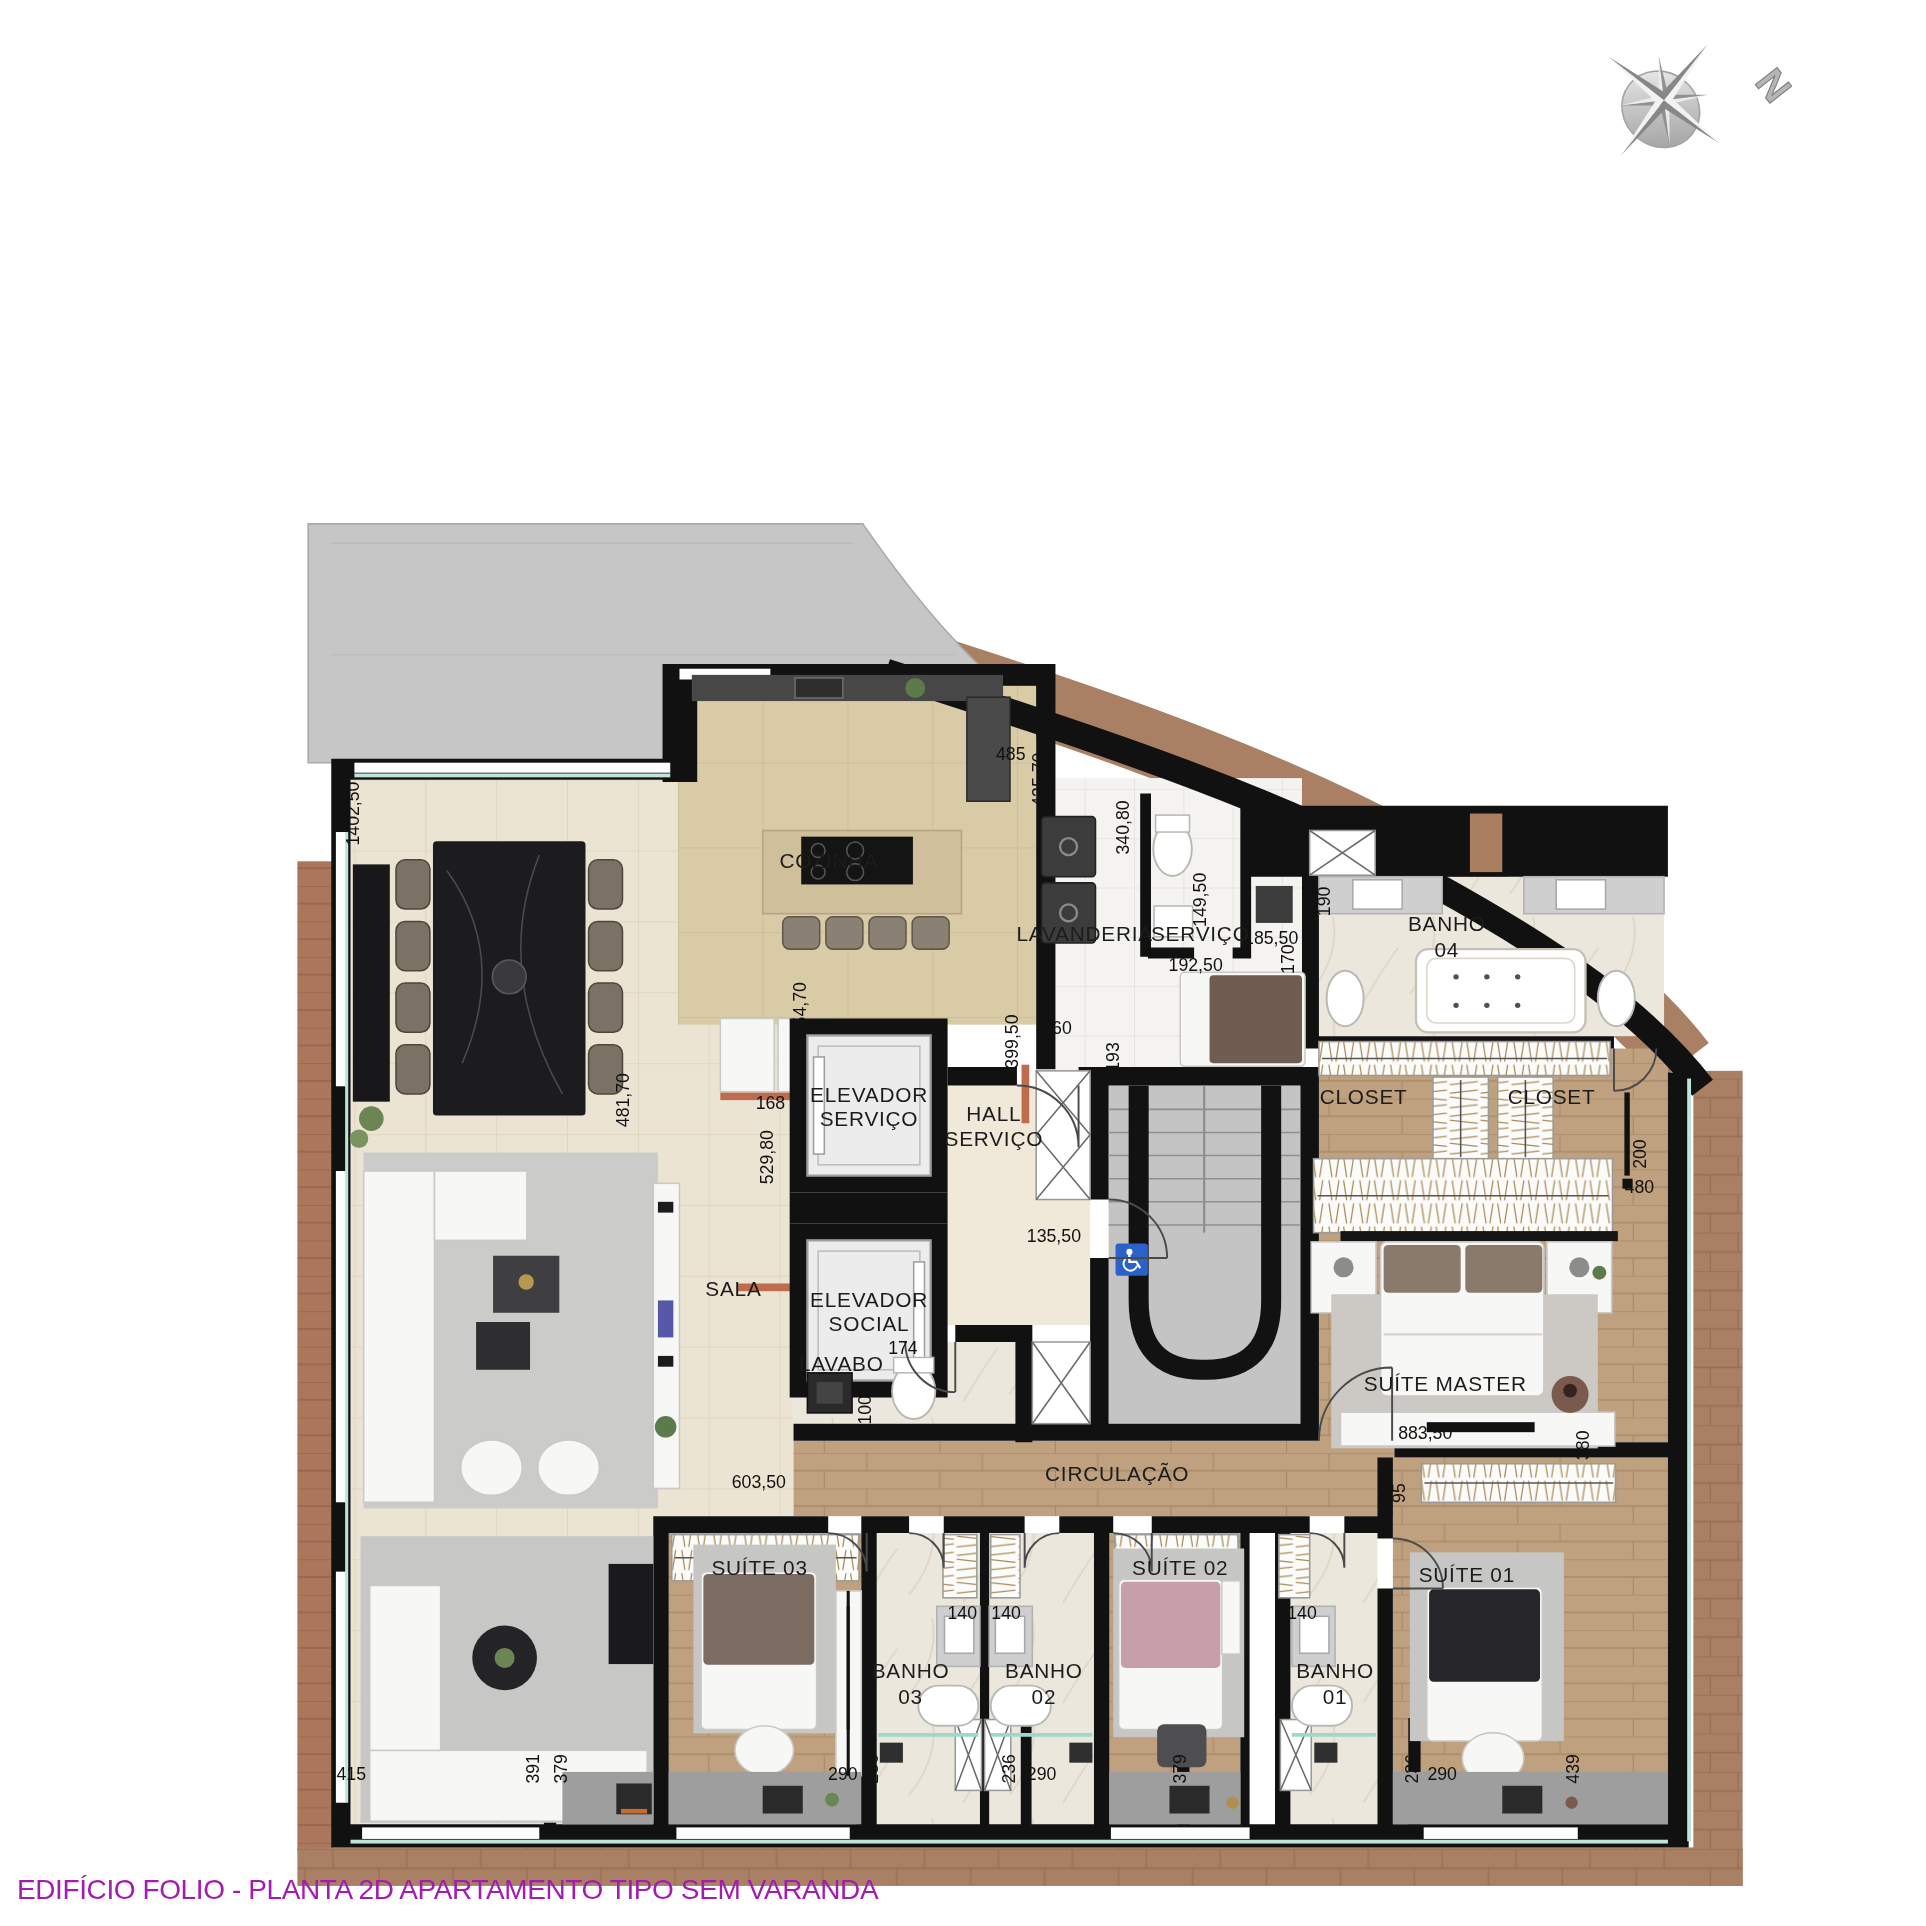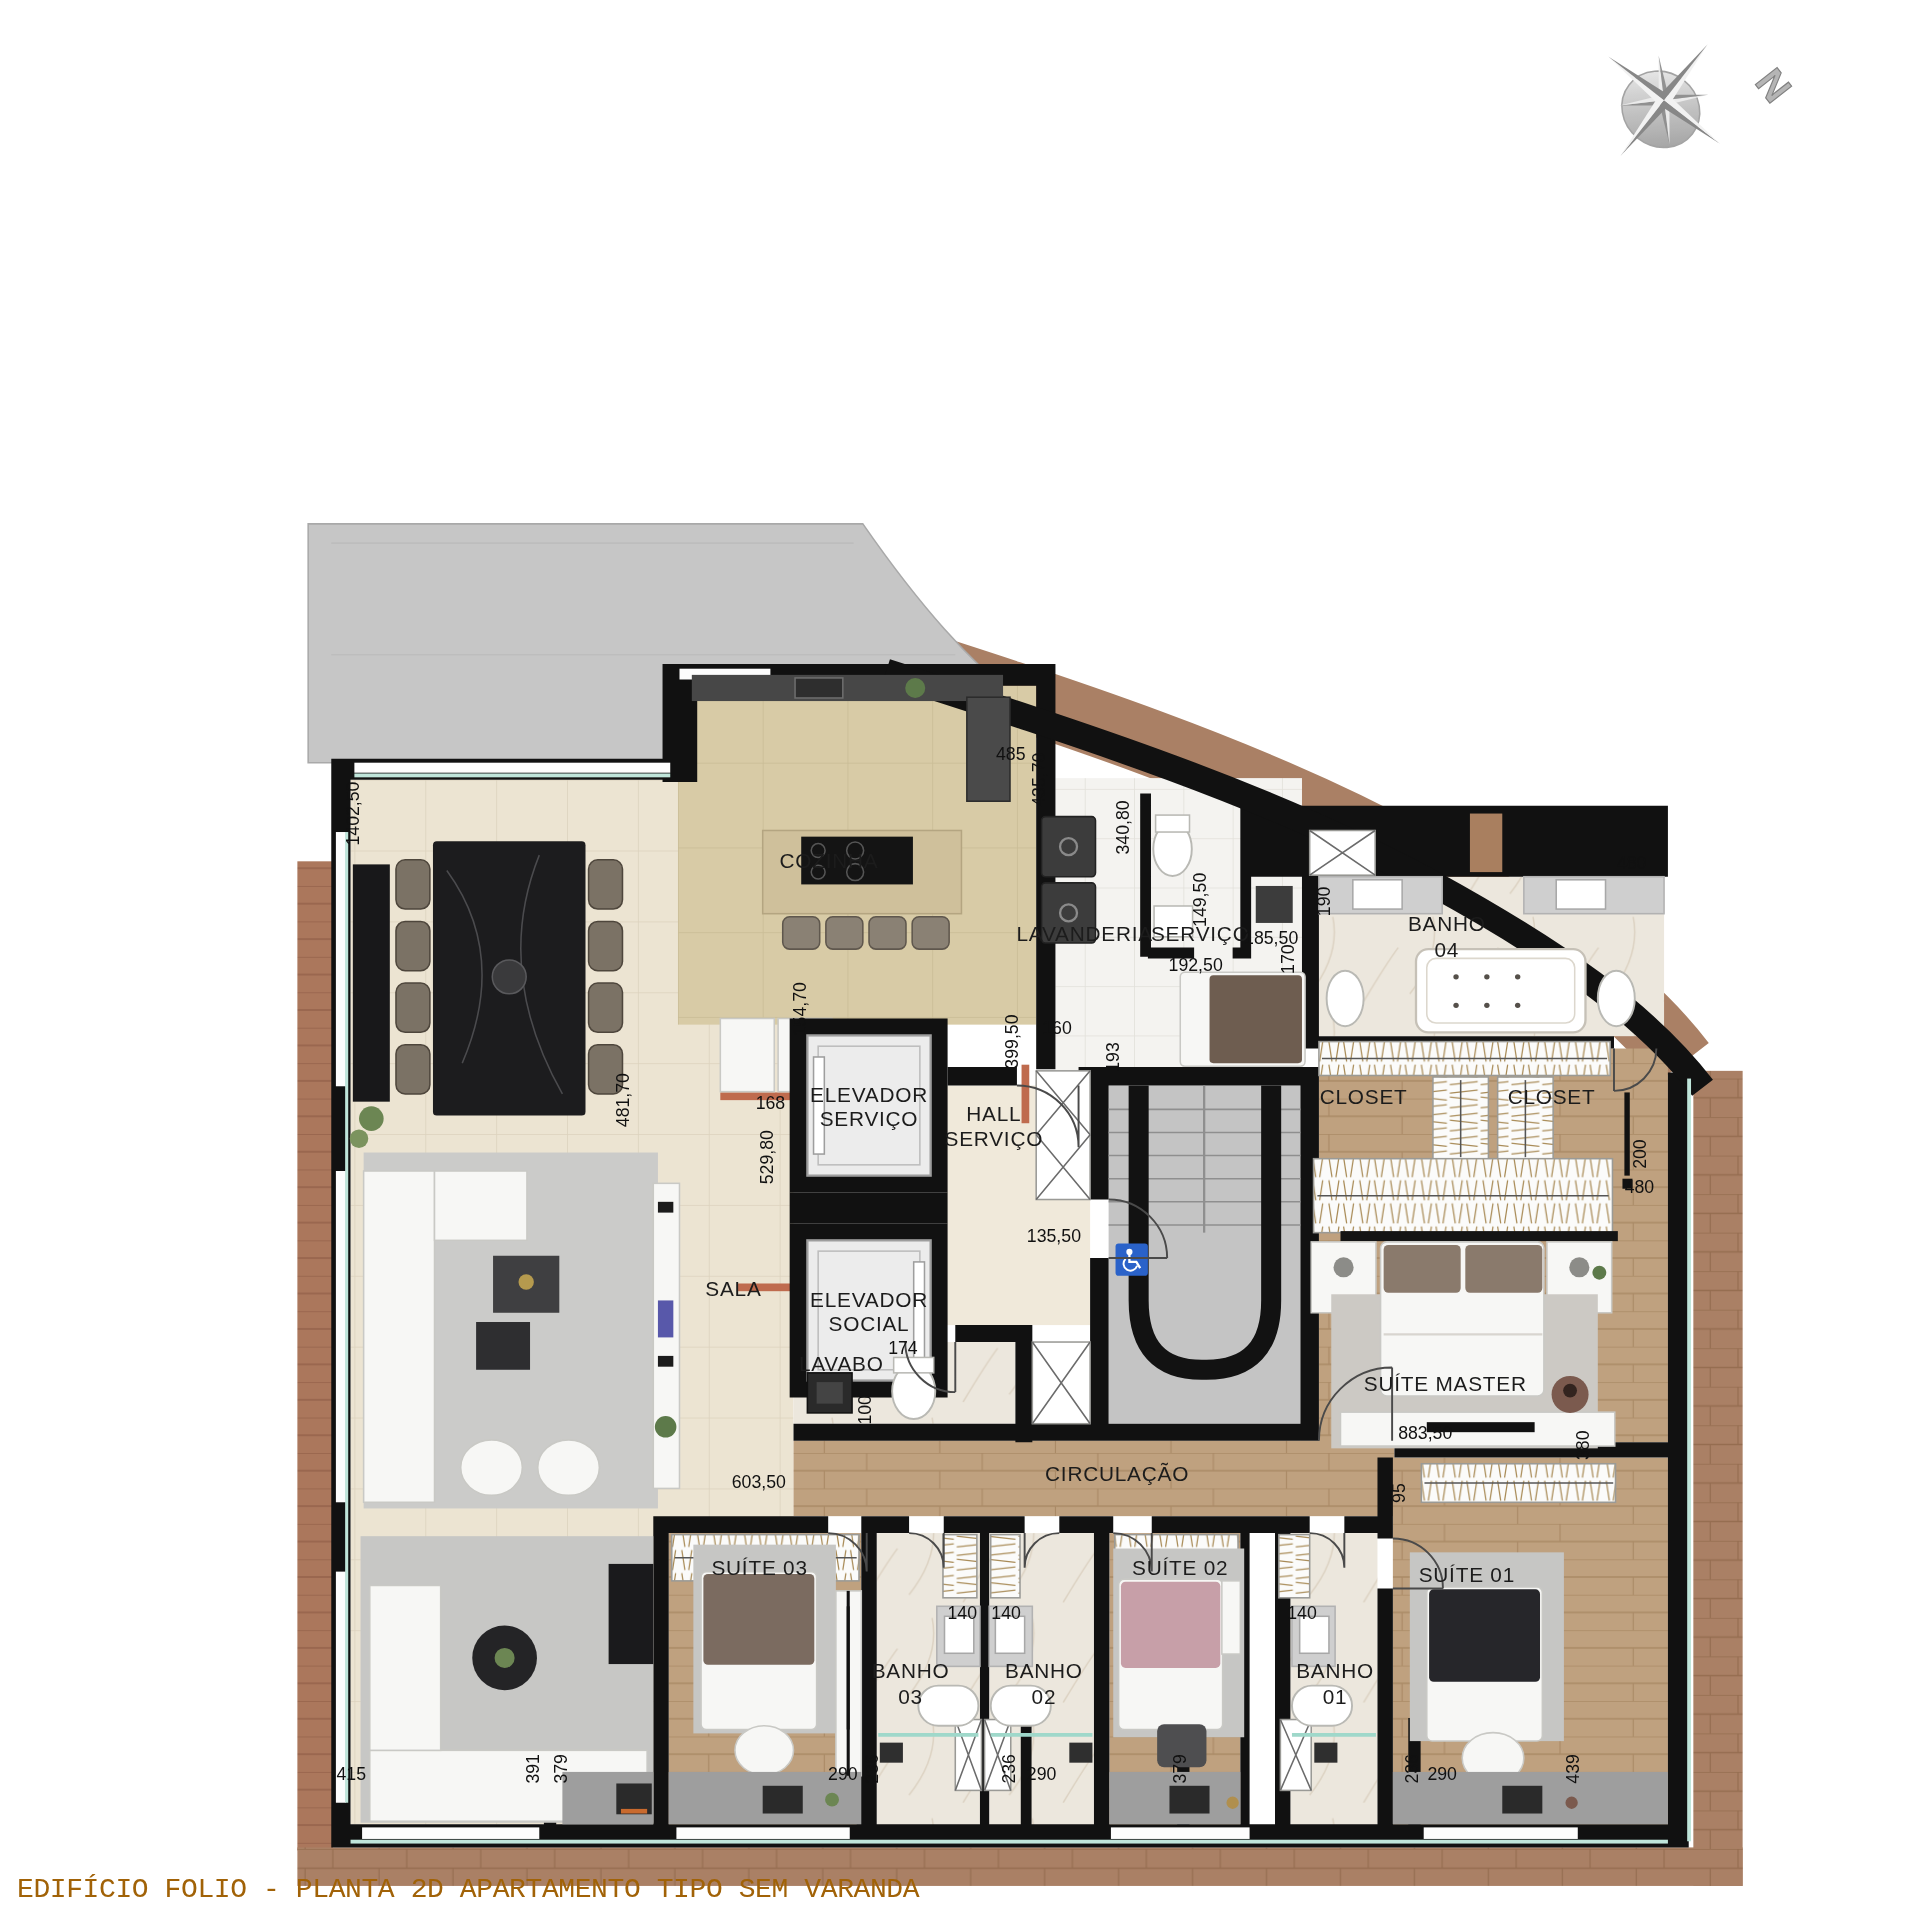--- a/index.html
+++ b/index.html
@@ -1,18 +1,18 @@
 <!DOCTYPE html>
 <html style="font-size:12.3px"><head>
 <meta charset="utf-8">
 <style>
   html,body{margin:0;padding:0;background:#fff;}
   .page{position:relative;width:1926px;height:1926px;background:#ffffff;font-family:"Liberation Sans",sans-serif;overflow:hidden;}
   .plan-svg{position:absolute;left:0;top:0;}
-  .page-title{position:absolute;left:17px;top:1874px;font-size:28px;color:#a16207;letter-spacing:-0.4px;font-family:Liberation Mono, monospace;white-space:nowrap;}
+  .page-title{position:absolute;left:17px;top:1874px;font-size:28px;color:#a21caf;letter-spacing:-0.4px;font-family:Liberation Sans, sans-serif;white-space:nowrap;}
   text{font-family:"Liberation Sans",sans-serif;}
   .rm{font-size:27px;fill:#1c1c1c;letter-spacing:1px;}
   .dim{font-size:23px;fill:#111;}
   .wall{fill:#111111;}
   .door{stroke:#4a4a4a;stroke-width:2.5;fill:none;}
   .shaftx{stroke:#6b6b6b;stroke-width:2;}
   .furn-w{fill:#f7f7f5;stroke:#c9c9c5;stroke-width:2;}
   .hatchbox{stroke:#9a9a96;stroke-width:2;}
 </style>
 </head>

